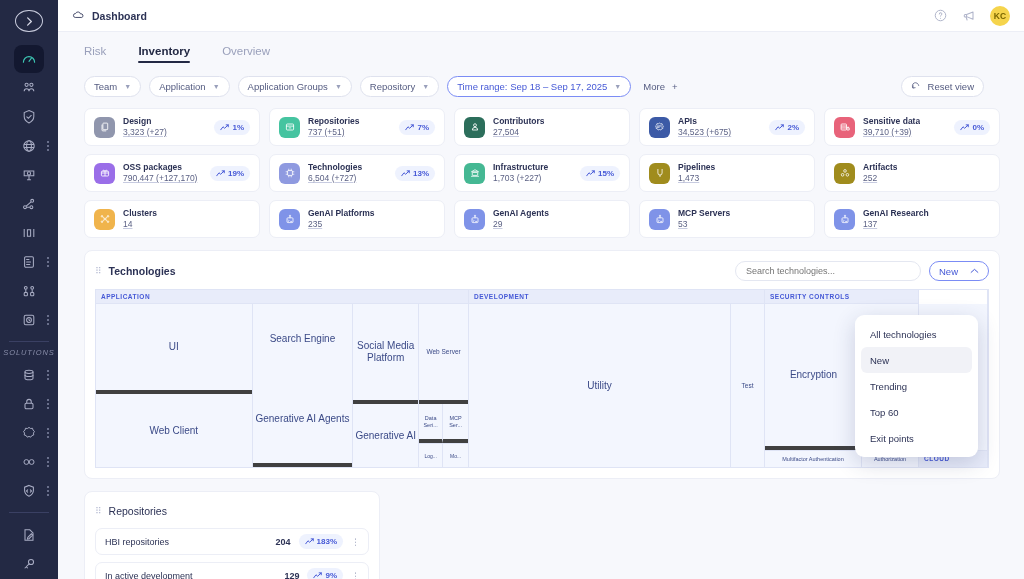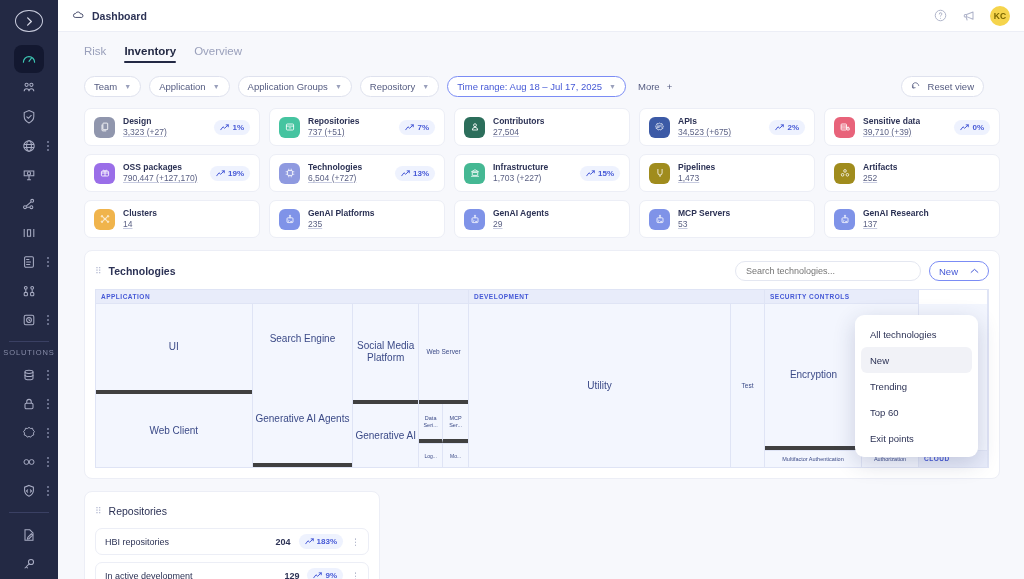--- a/index.html
+++ b/index.html
@@ -36,21 +36,21 @@
   .rail-dots {
     position: absolute; right: 9px; top: 50%; transform: translateY(-50%);
     color: #8287a3; font-size: 9px; letter-spacing: 0; line-height: 3px;
     width: 3px; text-align: center;
   }
   .rail-dots i { display: block; width: 2px; height: 2px; border-radius: 50%;
                  background: #8287a3; margin: 2px auto; font-style: normal; }
   .rail-sep { width: 40px; height: 1px; background: #3a4063; margin: 7px 0 2px; }
   .rail-label {
     width: 100%; text-align: center; color: #878ca8;
-    font-size: 7.5px; letter-spacing: .9px; margin: 4px 0 3px;
+    font-size: 7.5px; letter-spacing: .9px; margin: 4px 0 3px; font-style: italic;
   }
   .rail-bottom { margin-top: 6px; }
 
   
   #topbar {
     position: absolute; left: 58px; top: 0; width: 966px; height: 32px;
     background: #ffffff; border-bottom: 1px solid #eceef6;
     display: flex; align-items: center; padding: 0 14px;
   }
   #breadcrumb { display: flex; align-items: center; gap: 7px;
@@ -61,21 +61,21 @@
     width: 20px; height: 20px; border-radius: 50%;
     background: #f5d44c; color: #7a6600;
     font-size: 8.5px; font-weight: 700;
     display: flex; align-items: center; justify-content: center;
   }
 
   
   #page { position: absolute; left: 58px; top: 32px; width: 966px; height: 547px;
           background: #f7f8fc; }
 
-  #tabs { display: flex; gap: 18px; padding: 13px 0 0 26px; align-items: flex-end; }
+  #tabs { display: flex; gap: 32px; padding: 13px 0 0 26px; align-items: flex-end; }
   .tab { font-size: 11.5px; color: #9aa0bb; padding-bottom: 6px; position: relative; }
   .tab.active { color: #232944; font-weight: 700; }
   .tab.active:after {
     content: ""; position: absolute; left: 0; right: 0; bottom: 0;
     height: 2px; background: #232944; border-radius: 2px;
   }
 
   #filters { display: flex; align-items: center; gap: 8px; padding: 13px 16px 0 26px; }
   .pill {
     height: 21px; border: 1px solid #dfe2ee; border-radius: 11px;
@@ -450,21 +450,21 @@
     </div>
     <div class="pill">
       <span>Application Groups</span>
       <span class="chev">▼</span>
     </div>
     <div class="pill">
       <span>Repository</span>
       <span class="chev">▼</span>
     </div>
     <div class="pill accent">
-      <span>Time range: Aug 18 – Jul 17, 2025</span>
+      <span>Time range: Sep 18 – Sep 17, 2025</span>
       <span class="chev">▼</span>
     </div>
     <div class="pill plain">
       <span>More</span>
       <span>+</span>
     </div>
     <div class="pill" id="reset">
       <span>
         <svg width="10" height="10" viewBox="0 0 20 20" fill="none" stroke="#545b80" stroke-width="1.6">
             <path d="M15.5 7A6.5 6.5 0 104 12" stroke-linecap="round"></path>

